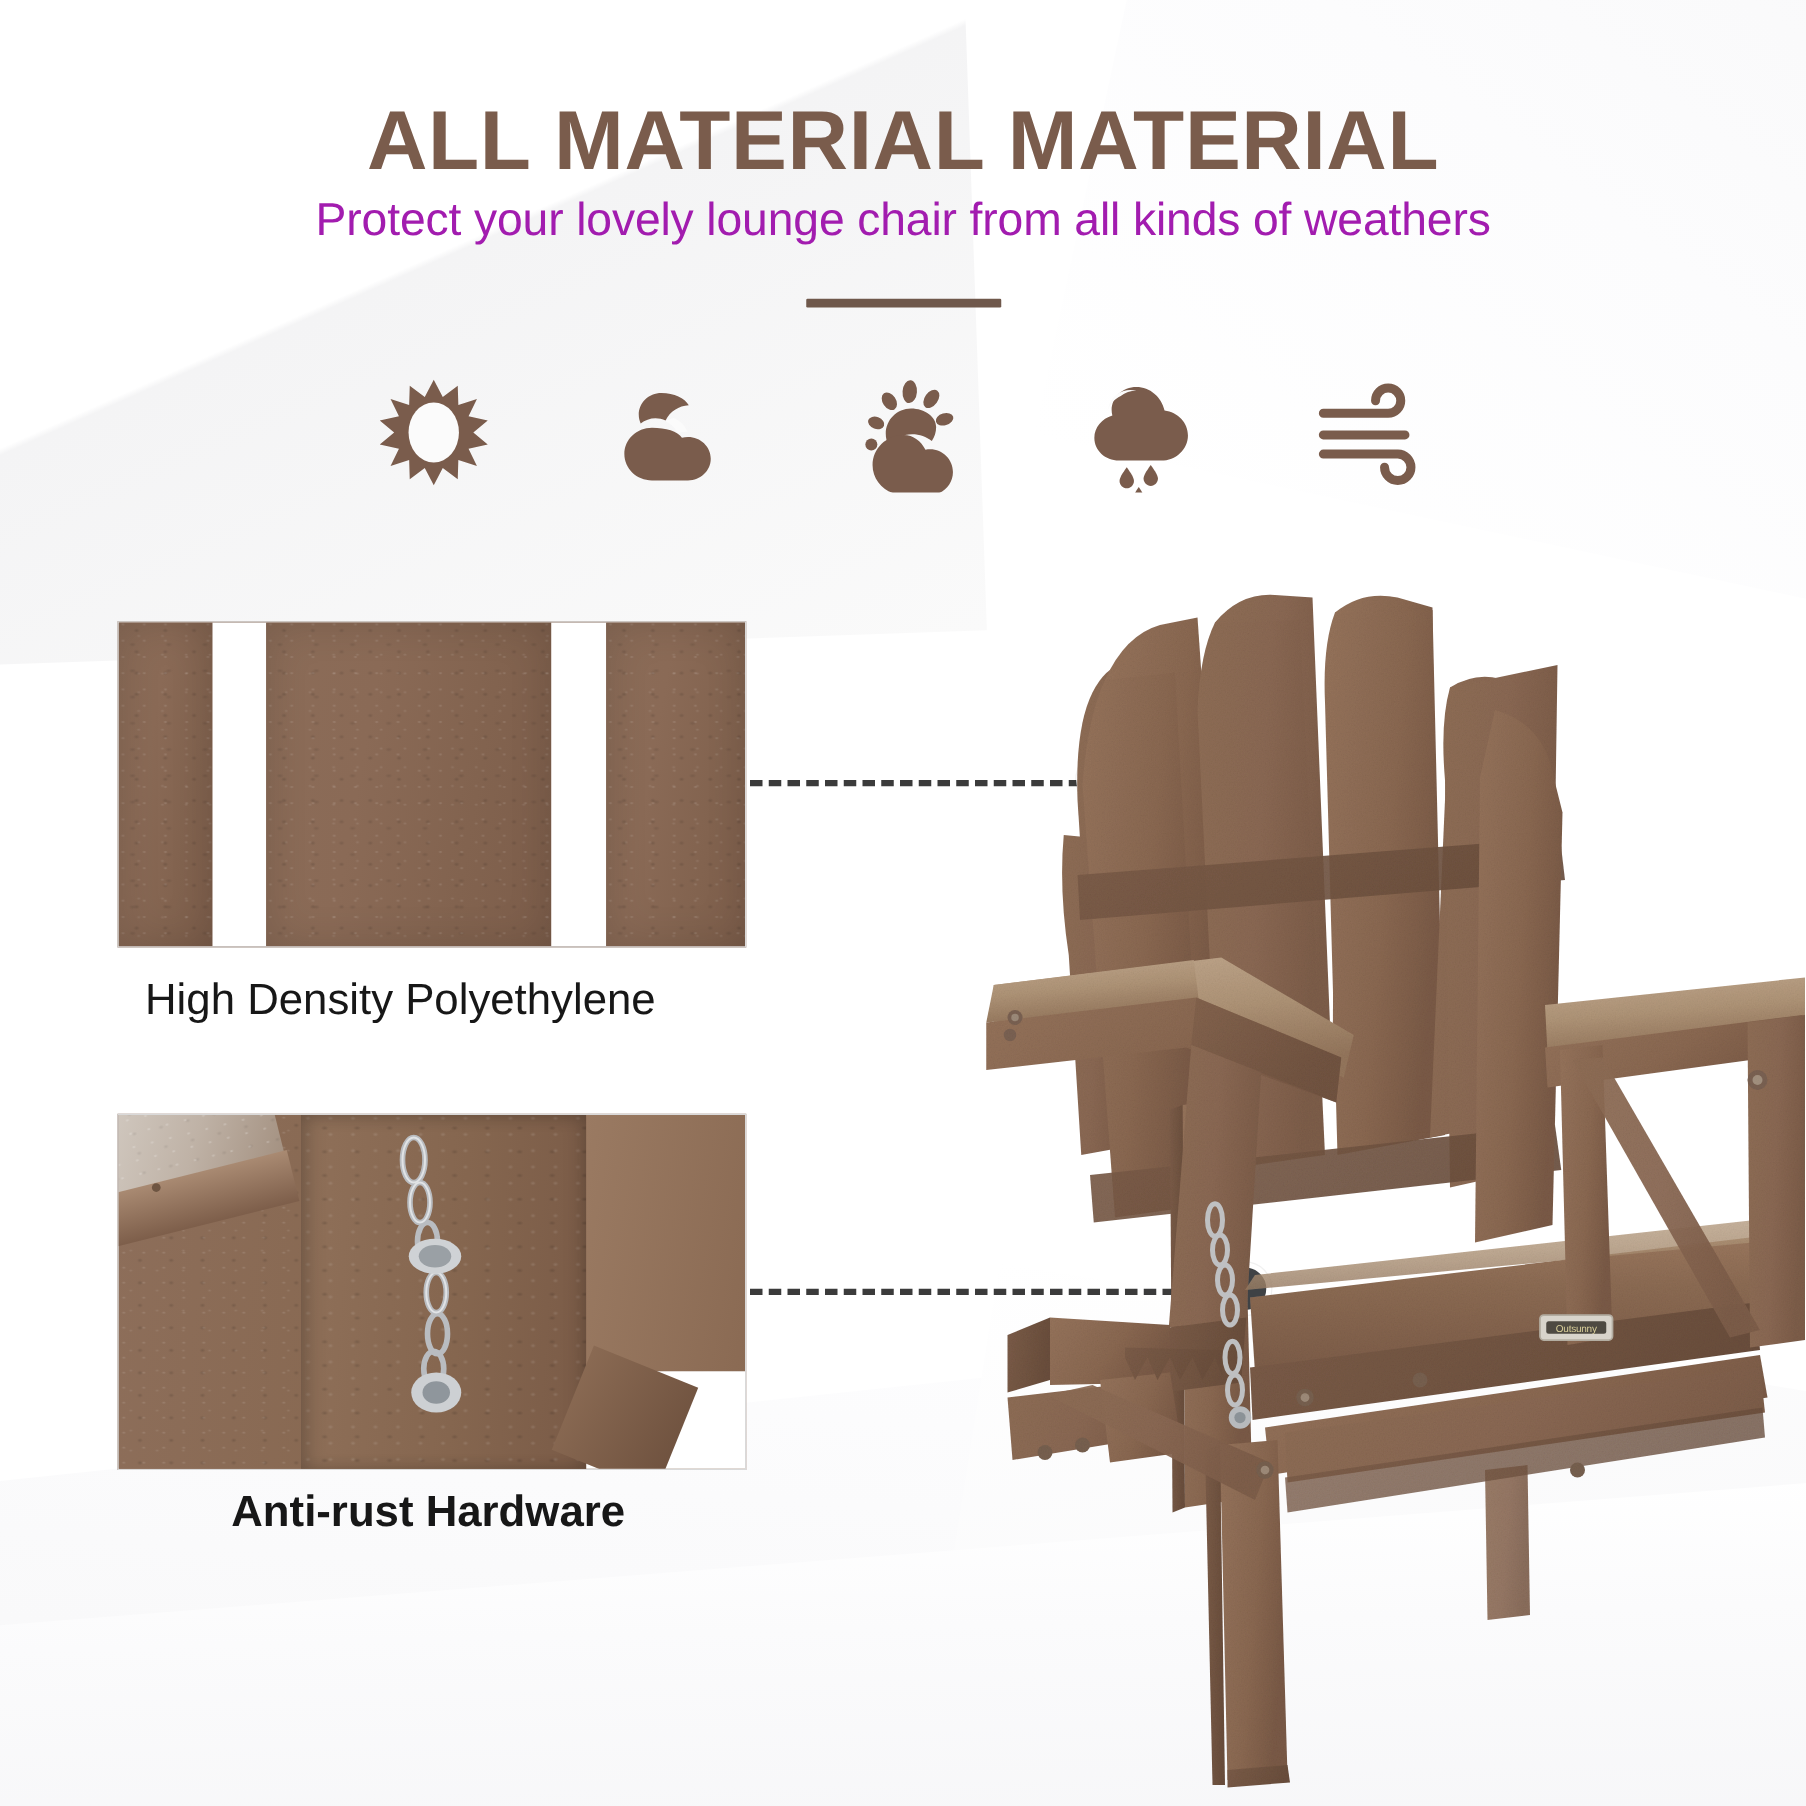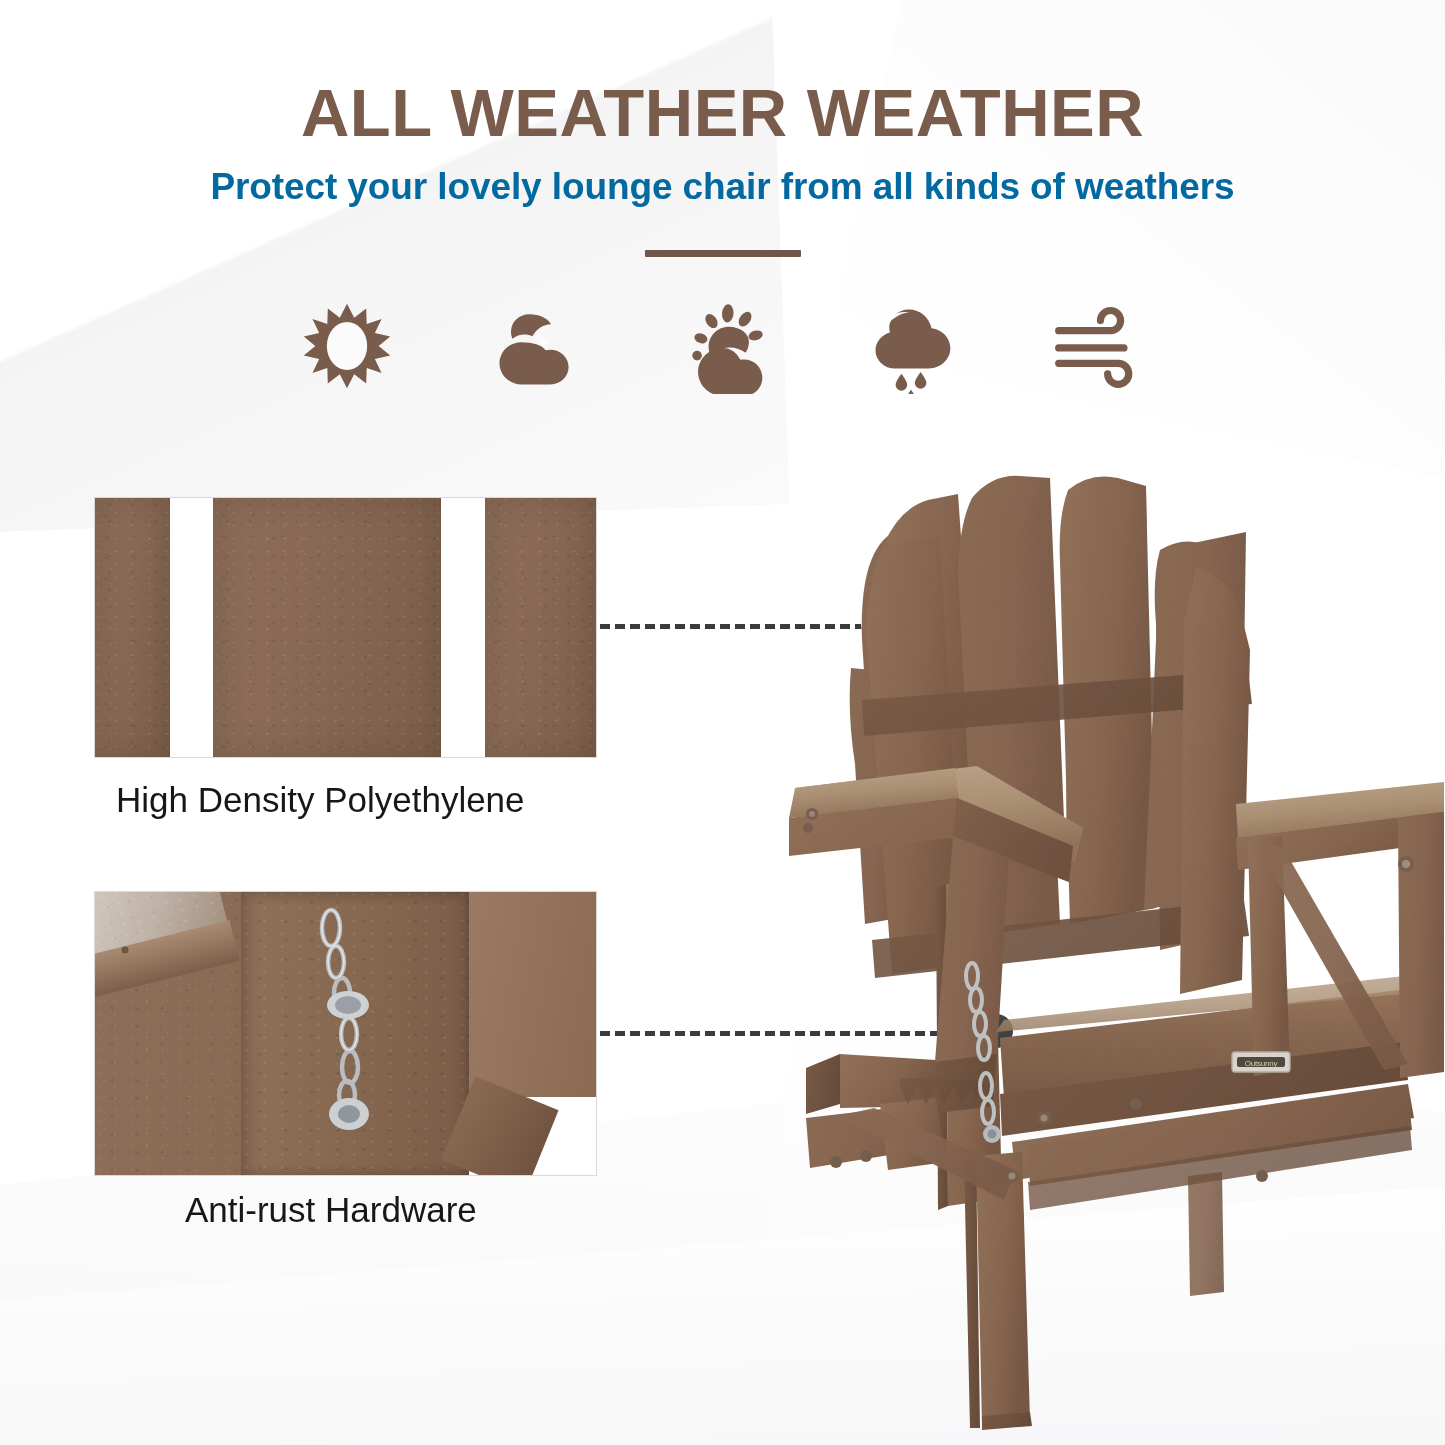--- a/index.html
+++ b/index.html
@@ -55,24 +55,24 @@
     margin-top:78px;
     font-size:67px;
     font-weight:bold;
     letter-spacing:0.5px;
     color:#7a5c4c;
     font-family:"Liberation Sans", sans-serif;
     line-height:1.05;
     white-space:nowrap;
   }
   .subtitle {
-    margin-top:18px;
+    margin-top:7px;
     font-size:37px;
-    font-weight:bold;
-    color:#0369a1;
+    font-weight:normal;
+    color:#a21caf;
     letter-spacing:-0.1px;
     white-space:nowrap;
   }
   .divider {
     width:156px; height:7px;
     background:#6f584b;
     margin:42px auto 0 auto;
     border-radius:1px;
   }
 
@@ -98,21 +98,21 @@
   #panel-hdpe { left:94px; top:497px; width:503px; height:261px; }
   #panel-hw   { left:94px; top:891px; width:503px; height:285px; }
 
   .caption {
     position:absolute;
     font-size:35px;
     color:#171717;
     white-space:nowrap;
   }
   #caption-hdpe { left:116px; top:780px; }
-  #caption-hw   { left:185px; top:1190px; }
+  #caption-hw   { left:185px; top:1190px;font-weight:bold; }
 
   
   .hdpe-slat {
     position:absolute; top:0; height:100%;
     background:
       radial-gradient(ellipse 3px 2px at 20% 12%, rgba(255,255,255,.16), transparent 60%),
       radial-gradient(ellipse 4px 3px at 62% 38%, rgba(0,0,0,.13), transparent 60%),
       radial-gradient(ellipse 3px 2px at 84% 72%, rgba(255,255,255,.12), transparent 60%),
       radial-gradient(ellipse 5px 3px at 38% 84%, rgba(0,0,0,.10), transparent 60%),
       linear-gradient(100deg,#8b6c58 0%, #8a6a56 35%, #82634f 70%, #7c5d4a 100%);
@@ -163,21 +163,21 @@
 
 <div id="stage">
 
   <div class="facet facet-tl"></div>
   <div class="facet facet-tr"></div>
   <div class="facet facet-bl"></div>
   <div class="facet facet-br"></div>
   <div class="facet facet-mid"></div>
 
   <div class="header">
-    <div class="title">ALL WEATHER WEATHER</div>
+    <div class="title">ALL MATERIAL MATERIAL</div>
     <div class="subtitle">Protect your lovely lounge chair from all kinds of weathers</div>
     <div class="divider"></div>
   </div>
 
   <div class="icon-row">
 
     <span class="wicon">
       <svg viewBox="0 0 100 100" fill="#7a5c4c">
         <path d="M50 6 L57.5 20.5 L70 11 L70.5 27 L86 22 L79 36.5 L95 40 L83 50 L95 60 L79 63.5 L86 78 L70.5 73 L70 89 L57.5 79.5 L50 94 L42.5 79.5 L30 89 L29.5 73 L14 78 L21 63.5 L5 60 L17 50 L5 40 L21 36.5 L14 22 L29.5 27 L30 11 L42.5 20.5 Z"></path>
         <ellipse cx="50" cy="50" rx="21" ry="25" fill="#fbfbfb"></ellipse>

